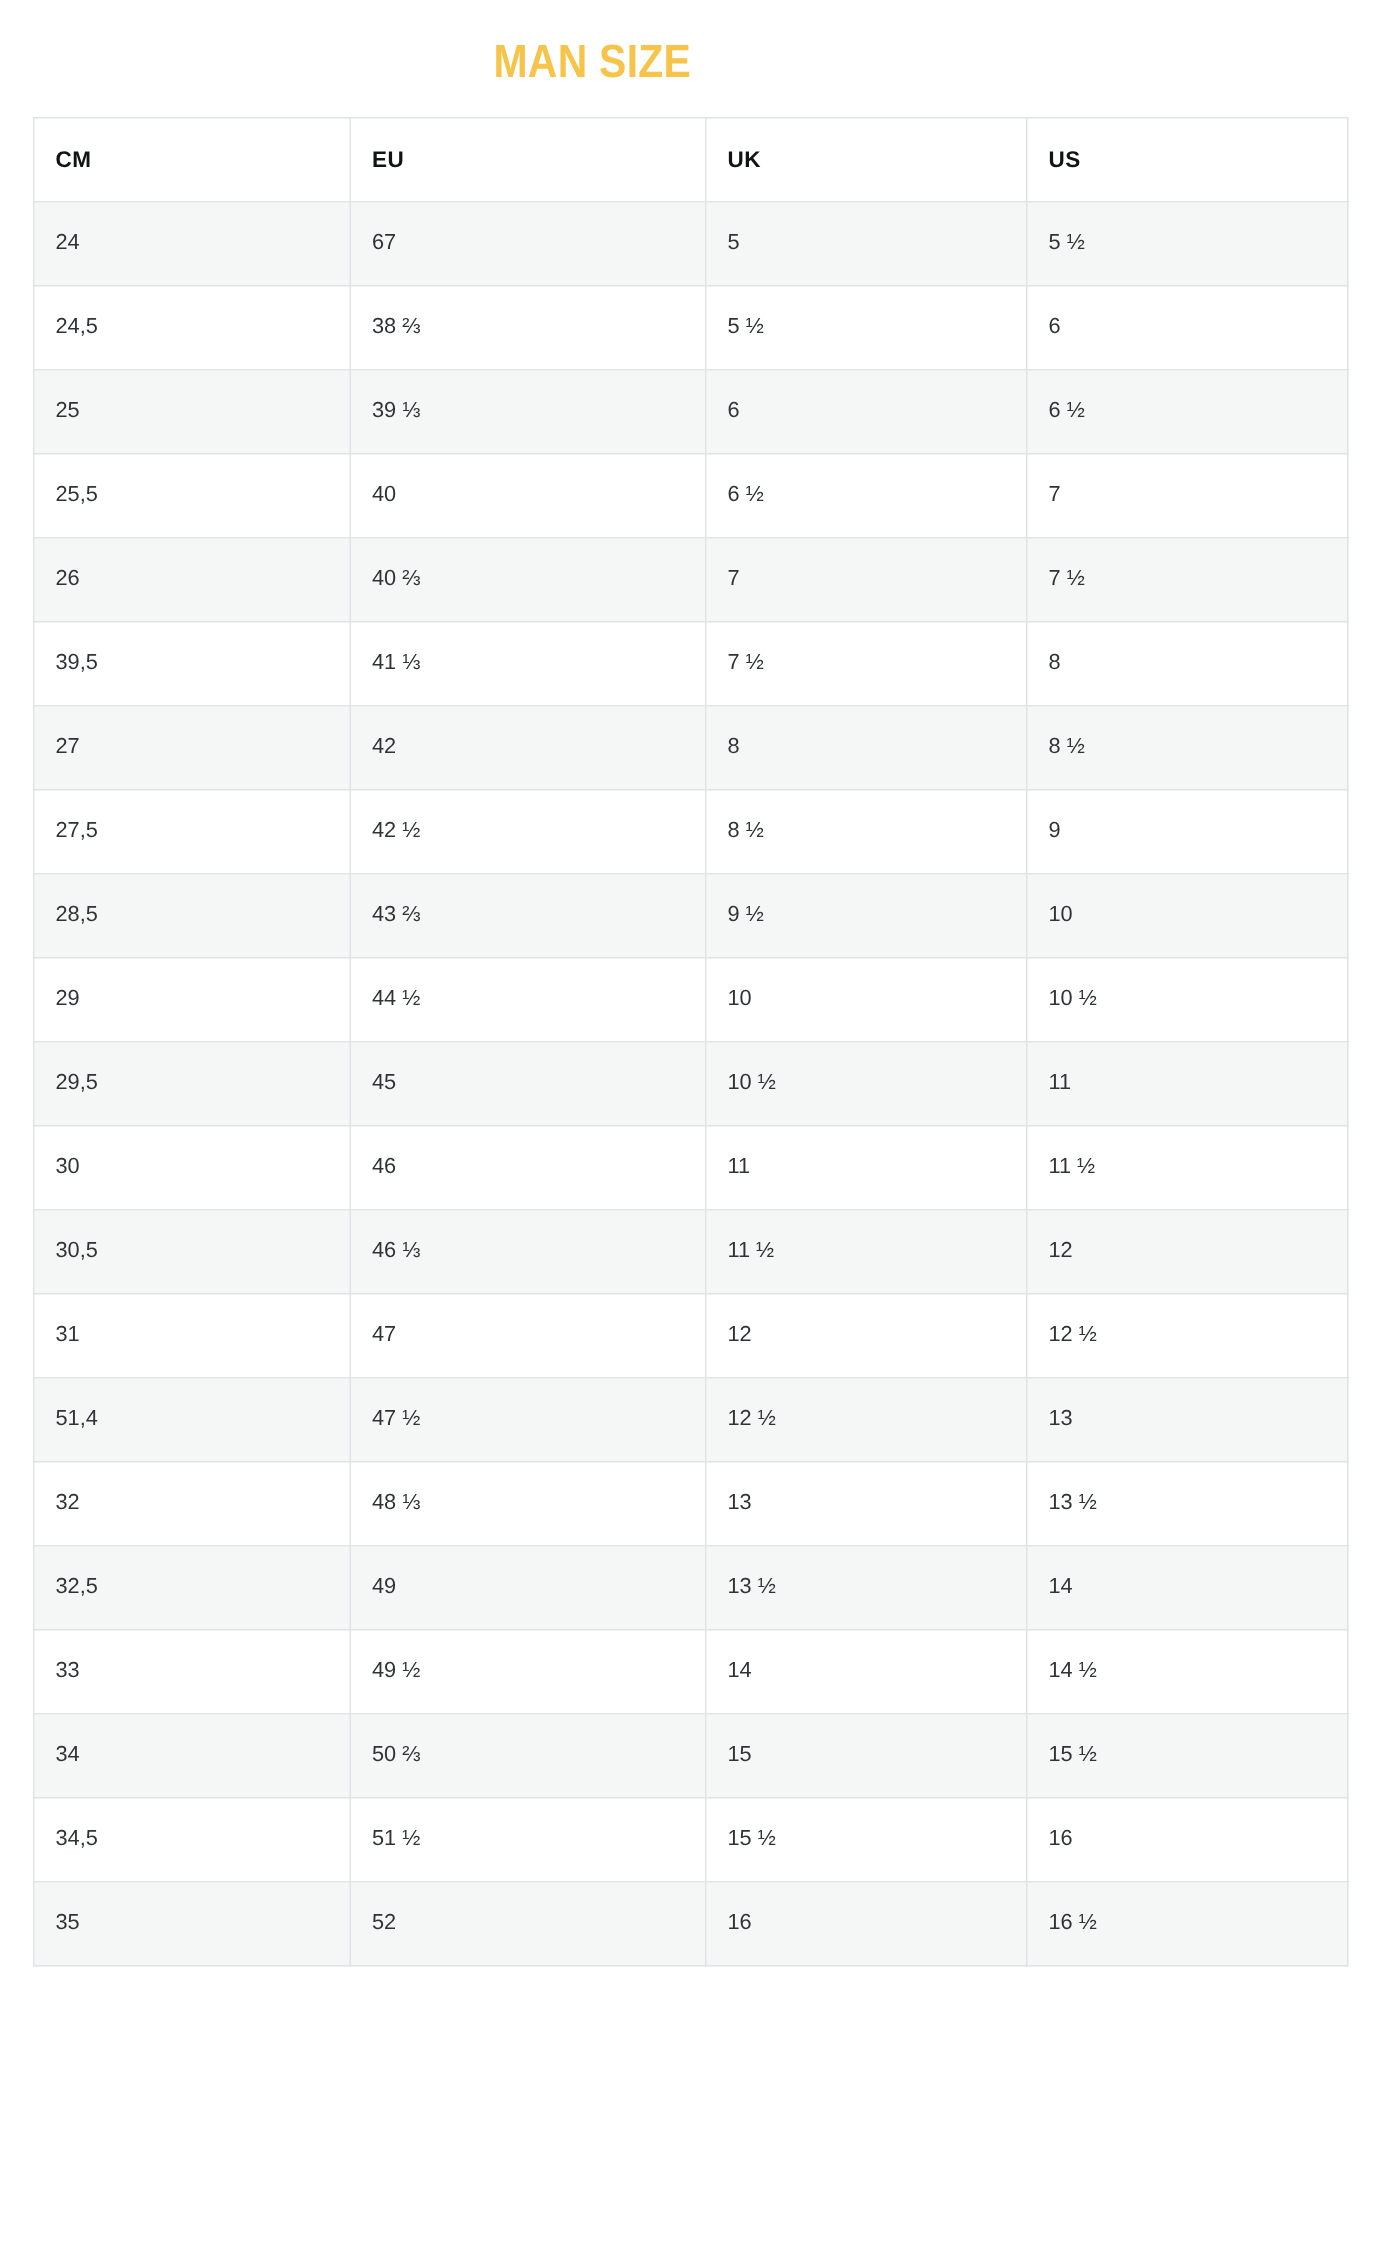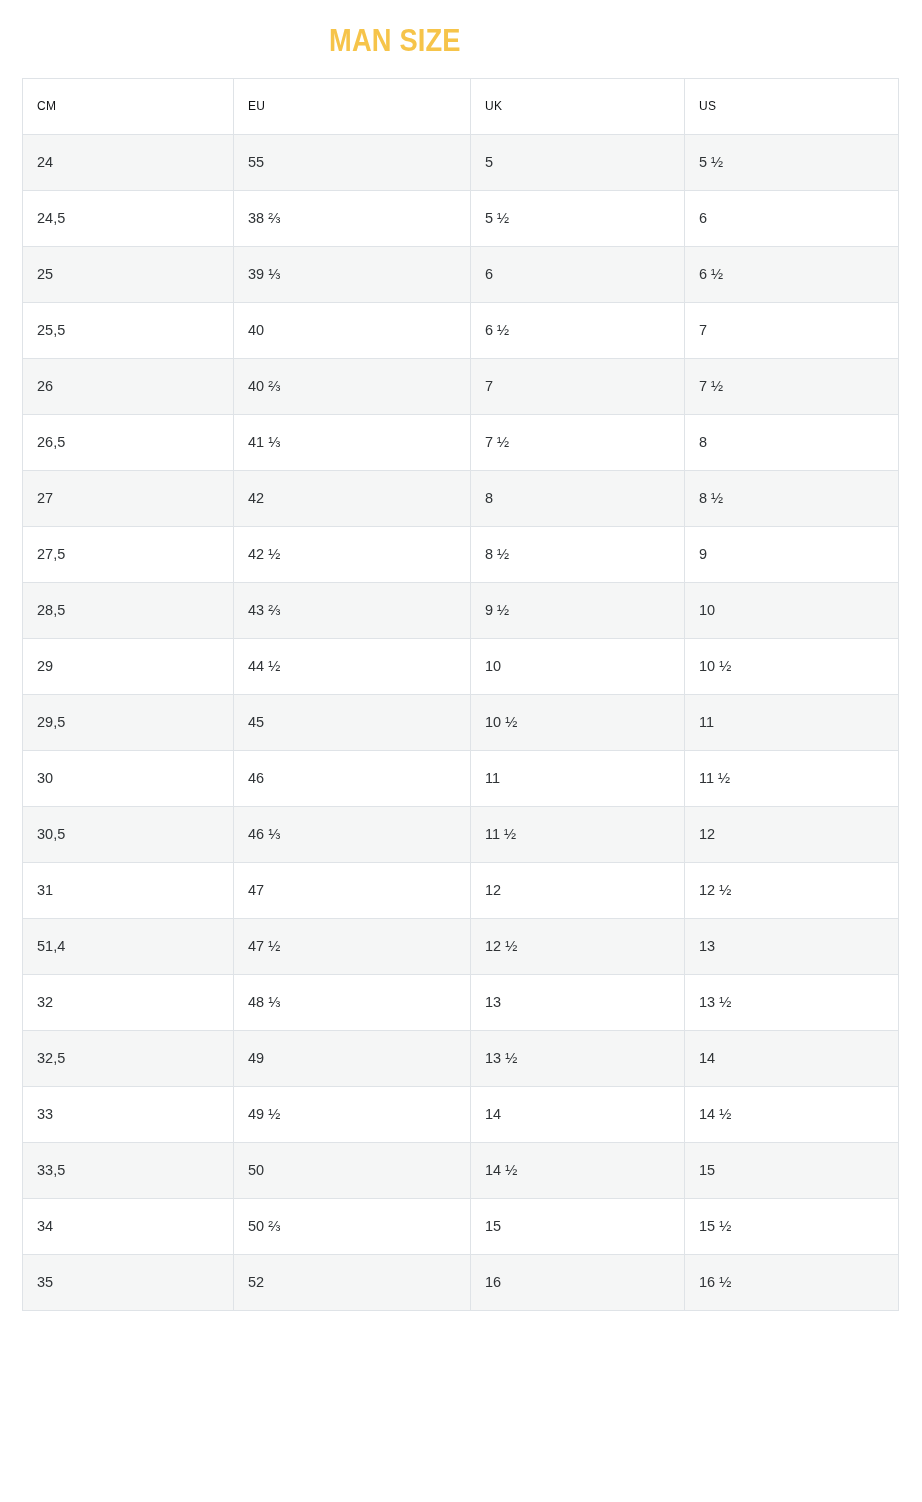--- a/index.html
+++ b/index.html
@@ -65,22 +65,22 @@
     height: 55px;
     text-align: left;
     vertical-align: middle;
     font-size: 14px;
     line-height: 1.2;
     white-space: nowrap;
   }
   table.size-table thead th {
     background: #ffffff;
     color: #111315;
-    font-weight: 400;
-    font-size: 12px;
+    font-weight: 700;
+    font-size: 15px;
     letter-spacing: 0.3px;
   }
   table.size-table tbody td {
     color: #2f3336;
     font-weight: 400;
     font-size: 14.5px;
   }
   table.size-table tbody tr:nth-child(odd) td {
     background: #f5f6f6;
   }
@@ -109,21 +109,21 @@
         <tr>
           <th>CM</th>
           <th>EU</th>
           <th>UK</th>
           <th>US</th>
         </tr>
       </thead>
       <tbody id="table-body">
           <tr>
             <td>24</td>
-            <td>55</td>
+            <td>67</td>
             <td>5</td>
             <td>5 ½</td>
           </tr>
           <tr>
             <td>24,5</td>
             <td>38 ⅔</td>
             <td>5 ½</td>
             <td>6</td>
           </tr>
           <tr>
@@ -138,21 +138,21 @@
             <td>6 ½</td>
             <td>7</td>
           </tr>
           <tr>
             <td>26</td>
             <td>40 ⅔</td>
             <td>7</td>
             <td>7 ½</td>
           </tr>
           <tr>
-            <td>26,5</td>
+            <td>39,5</td>
             <td>41 ⅓</td>
             <td>7 ½</td>
             <td>8</td>
           </tr>
           <tr>
             <td>27</td>
             <td>42</td>
             <td>8</td>
             <td>8 ½</td>
           </tr>
@@ -216,32 +216,32 @@
             <td>13 ½</td>
             <td>14</td>
           </tr>
           <tr>
             <td>33</td>
             <td>49 ½</td>
             <td>14</td>
             <td>14 ½</td>
           </tr>
           <tr>
-            <td>33,5</td>
-            <td>50</td>
-            <td>14 ½</td>
-            <td>15</td>
-          </tr>
-          <tr>
             <td>34</td>
             <td>50 ⅔</td>
             <td>15</td>
             <td>15 ½</td>
           </tr>
           <tr>
+            <td>34,5</td>
+            <td>51 ½</td>
+            <td>15 ½</td>
+            <td>16</td>
+          </tr>
+          <tr>
             <td>35</td>
             <td>52</td>
             <td>16</td>
             <td>16 ½</td>
           </tr>
         </tbody>
     </table>
   </div>
 
 </div>

